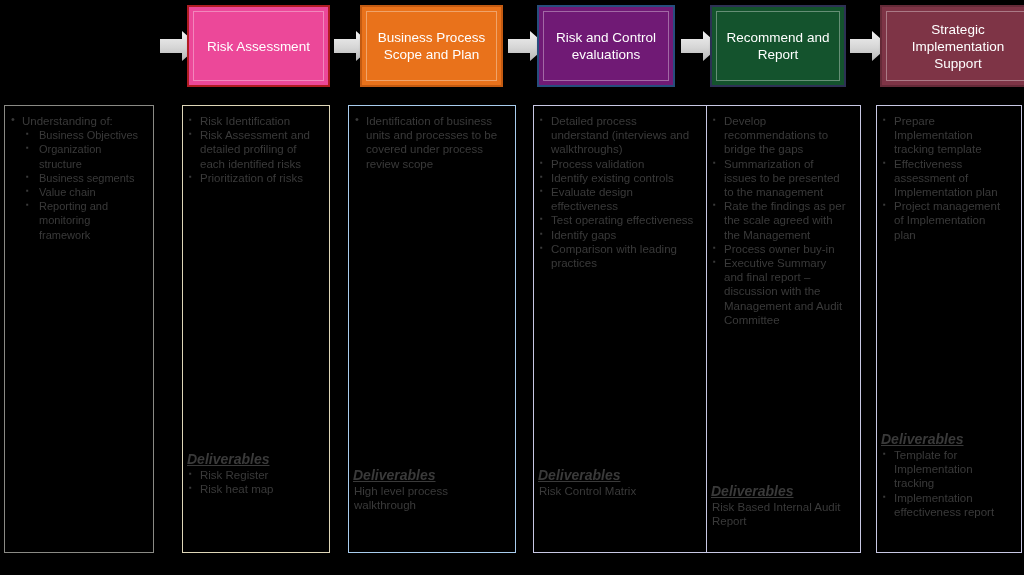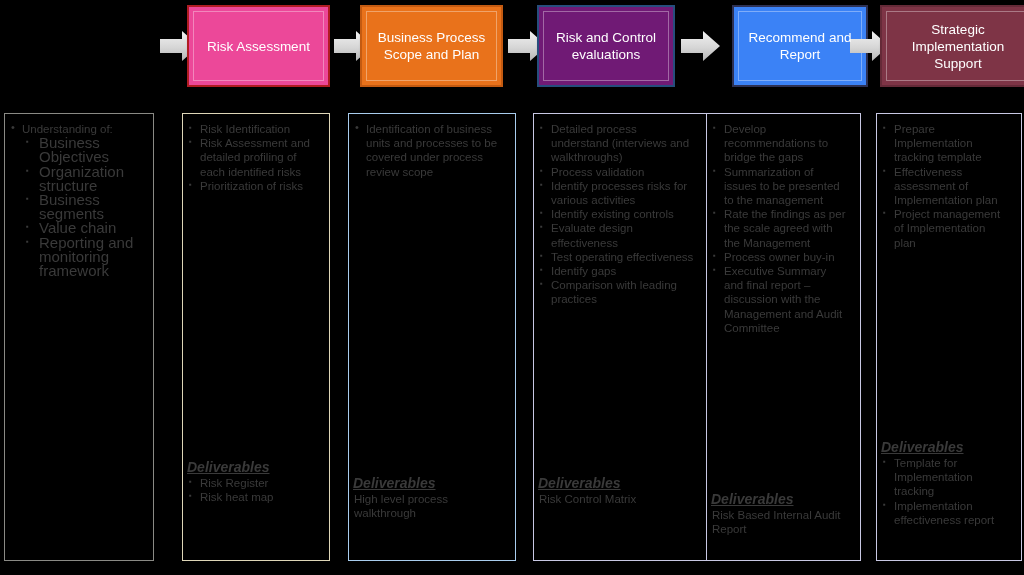--- a/index.html
+++ b/index.html
@@ -60,21 +60,20 @@
 
   
   .panel {
     position: absolute;
     top: 105px;
     height: 448px;
     background: #000000;
     border: 1px solid #8a8a85;
     padding: 8px 14px 6px 4px;
     overflow: hidden;
-    margin-top: 8px;
   }
 
   .panel-body { position: relative; height: 100%; }
 
   ul.lvl1 { list-style: none; }
 
   ul.lvl1 > li {
     position: relative;
     padding-left: 13px;
     color: #3a3a3a;
@@ -94,21 +93,21 @@
     content: "\2022";
     font-size: 11px;
     top: -2px;
   }
 
   ul.lvl2 { list-style: none; margin-top: 0; }
   ul.lvl2 > li {
     position: relative;
     padding-left: 17px;
     color: #3a3a3a;
-    font-size: 15px;
+    font-size: 11px;
     line-height: 14.2px;
   }
   ul.lvl2 > li::before {
     content: "\25AA";
     position: absolute;
     left: 4px;
     top: -1px;
     font-size: 8px;
     color: #3a3a3a;
   }
@@ -194,21 +193,21 @@
         <linearGradient id="ag3" x1="0" y1="0" x2="0" y2="1">
           <stop offset="0%" stop-color="#f2f2f2"></stop>
             <stop offset="55%" stop-color="#d6d6d6"></stop>
             <stop offset="100%" stop-color="#b4b4b4"></stop>
         </linearGradient>
       </defs>
       <path d="M0 9 L22 9 L22 1 L39 16 L22 31 L22 23 L0 23 Z" fill="url(#ag3)"></path>
     </svg>
   </div>
 
-  <div class="stage-box" id="stage-box-4" style="left: 732px; width: 136px; background: #3b82f6; border: 2px solid rgb(45, 49, 84);">
+  <div class="stage-box" id="stage-box-4" style="left: 710px; width: 136px; background: #14532d; border: 2px solid rgb(45, 49, 84);">
     <span class="inner-frame"></span>
     <span class="stage-label">Recommend and Report</span>
   </div>
   <div class="arrow" id="arrow-4" style="left: 850px;">
     <svg width="40" height="32" viewBox="0 0 40 32">
       <defs>
         <linearGradient id="ag4" x1="0" y1="0" x2="0" y2="1">
           <stop offset="0%" stop-color="#f2f2f2"></stop>
             <stop offset="55%" stop-color="#d6d6d6"></stop>
             <stop offset="100%" stop-color="#b4b4b4"></stop>
@@ -262,21 +261,20 @@
         <div class="deliv-title">Deliverables</div>
         <div class="deliv-plain">High level process walkthrough</div>
       </div>
     </div>
   </div>
 <div class="panel" id="panel-3" style="left: 533px; width: 178px; border-color: rgb(200, 200, 228);">
     <div class="panel-body" id="body-3">
       <ul class="lvl1">
         <li><span>Detailed process understand (interviews and walkthroughs)</span></li>
         <li><span>Process validation</span></li>
-        <li><span>Identify processes risks for various activities</span></li>
         <li><span>Identify existing controls</span></li>
         <li><span>Evaluate design effectiveness</span></li>
         <li><span>Test operating effectiveness</span></li>
         <li><span>Identify gaps</span></li>
         <li><span>Comparison with leading practices</span></li>
       </ul>
       <div class="deliv-block" style="top: 354px;">
         <div class="deliv-title">Deliverables</div>
         <div class="deliv-plain">Risk Control Matrix</div>
       </div>

